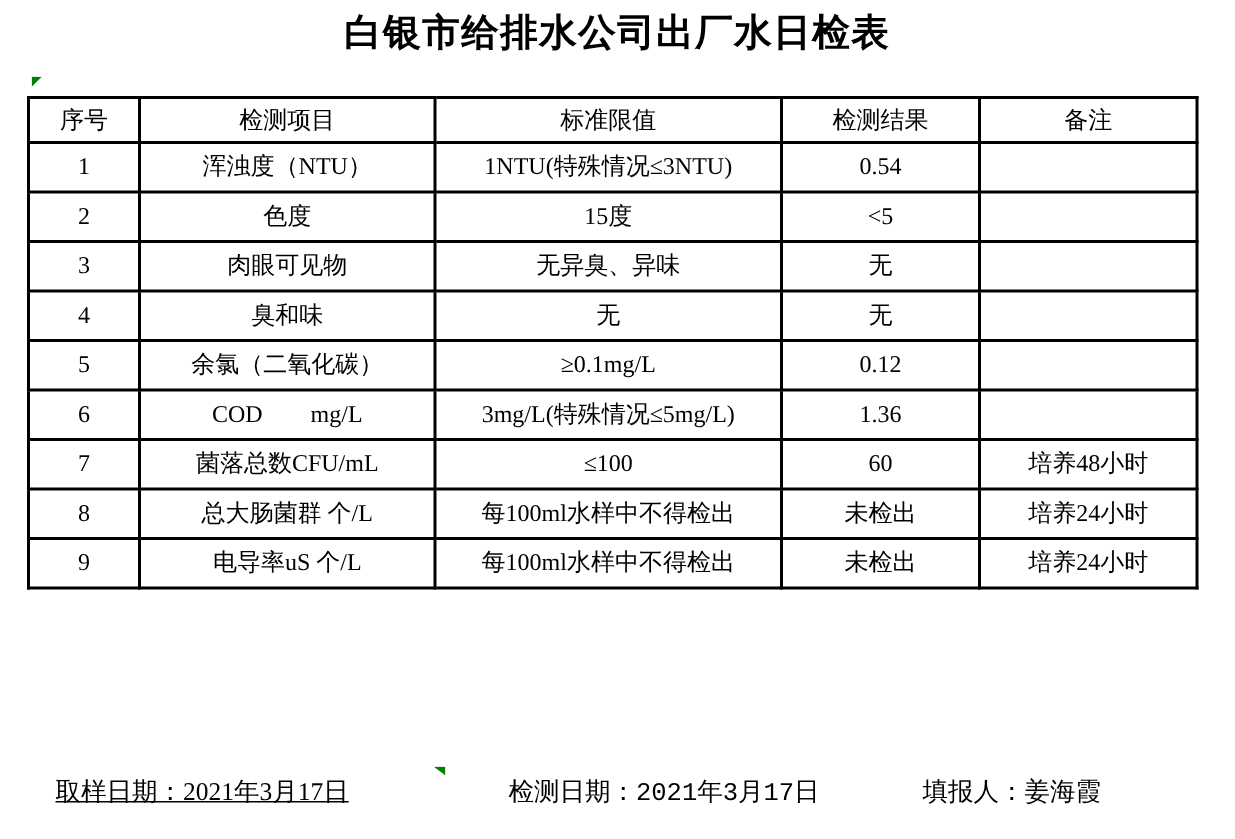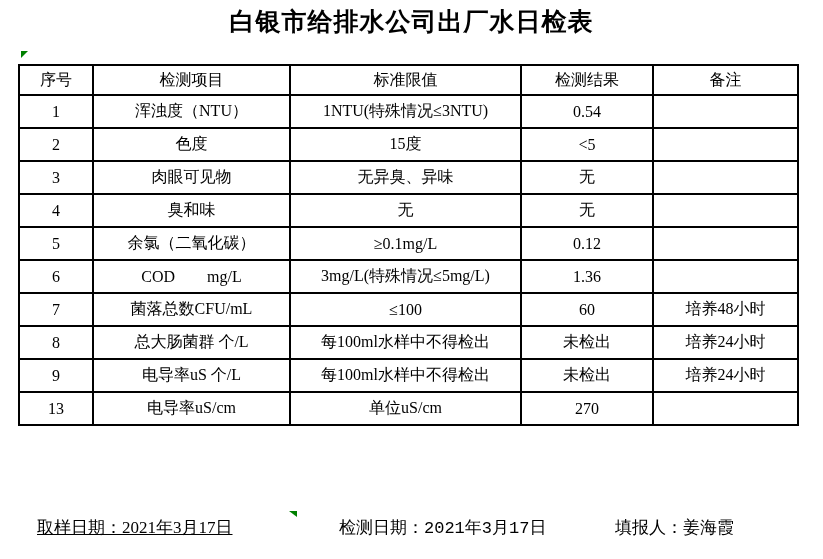--- a/index.html
+++ b/index.html
@@ -142,27 +142,20 @@
         <td>未检出</td>
         <td>培养24小时</td>
       </tr>
       <tr>
         <td>9</td>
         <td>电导率uS 个/L</td>
         <td>每100ml水样中不得检出</td>
         <td>未检出</td>
         <td>培养24小时</td>
       </tr>
-      <tr>
-        <td>13</td>
-        <td>电导率uS/cm</td>
-        <td>单位uS/cm</td>
-        <td>270</td>
-        <td></td>
-      </tr>
     </tbody>
 </table>
 
 <div class="corner-marker"></div>
 <div class="bottom-marker"></div>
 
 <div class="footer">
   <span class="f-item f-sampling"><span>取样日期：</span><span>2021年3月17日</span></span>
   <span class="f-item f-testing"><span>检测日期：</span><span>2021年3月17日</span></span>
   <span class="f-item f-reporter"><span>填报人：</span><span>姜海霞</span></span>

